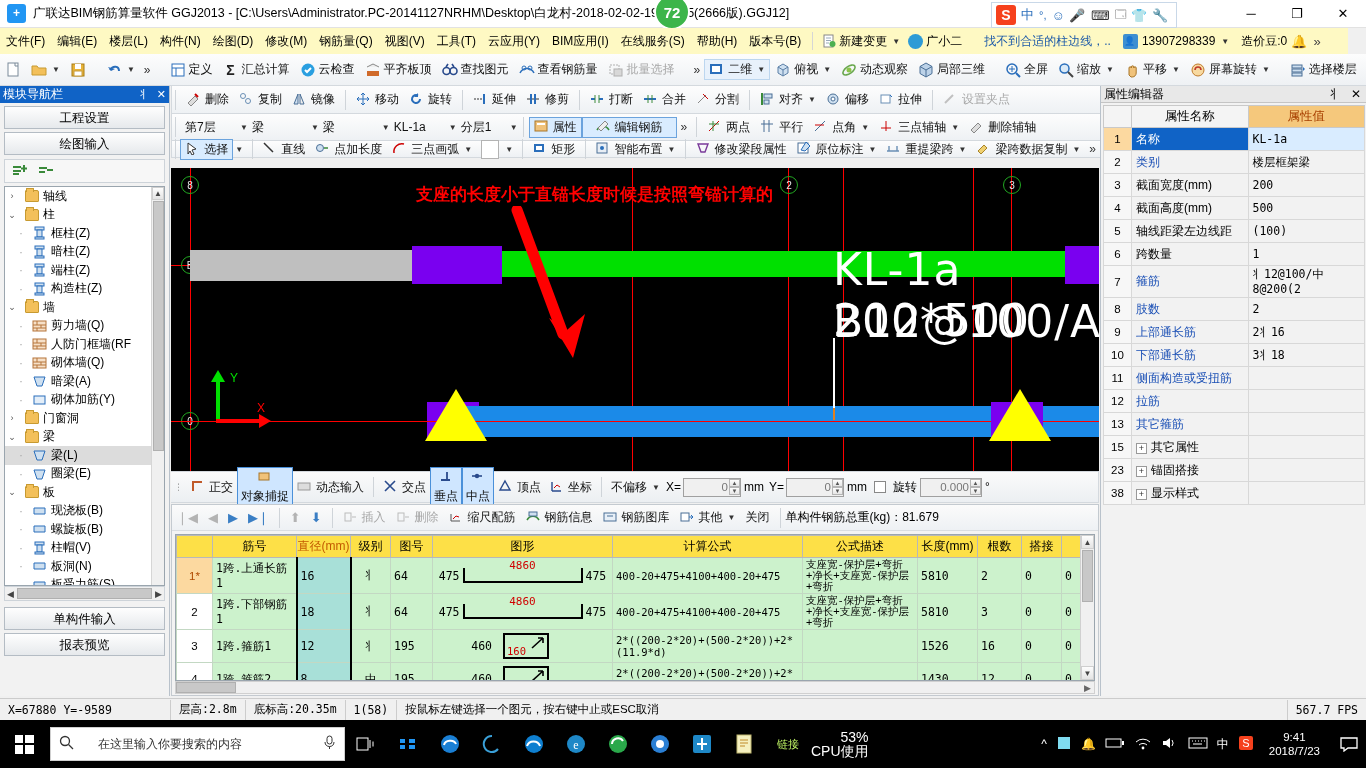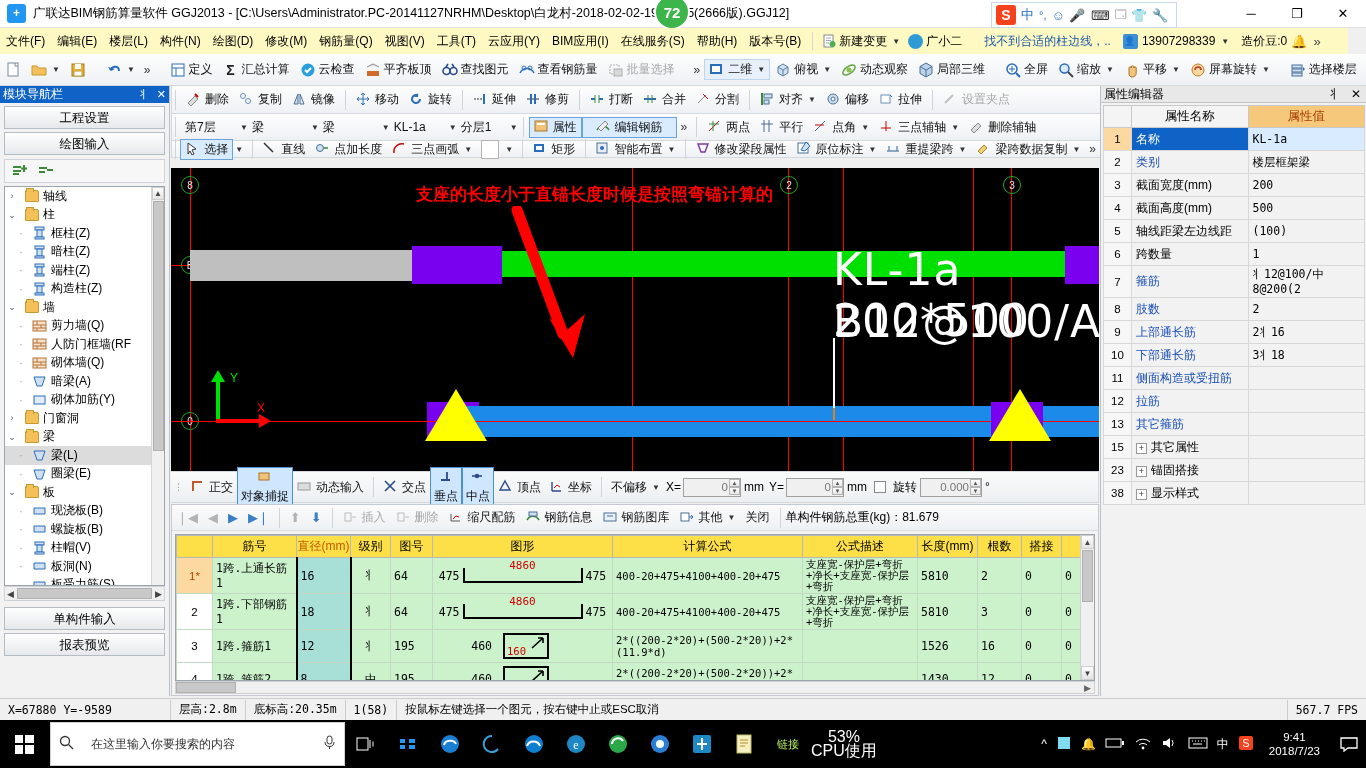--- a/index.html
+++ b/index.html
@@ -217,26 +217,26 @@
 
   
   .taskbar{
     position:absolute; left:0; top:720px; width:1366px; height:48px; background:#000000;
     display:flex; align-items:center;
   }
   .start{ width:48px;height:48px;display:flex;align-items:center;justify-content:center;}
   .winlogo{ width:19px;height:19px;display:grid;grid-template-columns:1fr 1fr;grid-template-rows:1fr 1fr;gap:2px;}
   .winlogo i{ background:#ffffff; display:block;}
   .searchbox{
-    width:295px;height:44px;background:#ffffff;border:1px solid #cfcfcf; margin-left:2px;
-    display:flex;align-items:center; gap:17px; padding:0 8px; font-size:12px; color:#333;font-family:Liberation Mono, monospace;
+    width:295px;height:34px;background:#ffffff;border:1px solid #cfcfcf; margin-left:2px;
+    display:flex;align-items:center; gap:24px; padding:0 8px; font-size:12px; color:#333;font-family:Liberation Mono, monospace;
   }
   .tb-app{ width:42px;height:48px;display:flex;align-items:center;justify-content:center;}
   .tray{ margin-left:auto; display:flex;align-items:center;gap:9px;padding-right:6px;color:#fff;font-size:12px;}
-  .cpu{ color:#fff;font-size:16px;text-align:center;line-height:14px;}
+  .cpu{ color:#fff;font-size:14px;text-align:right;line-height:14px;}
   .clock{ color:#fff;font-size:11.5px;text-align:center;line-height:14px;padding:0 6px;}
   .notif{ width:34px;height:48px;display:flex;align-items:center;justify-content:center;}
 </style>
 </head>
 <body>
 
 <div class="app">
 
   <div class="titlebar">
     <div class="tb-ico">+</div>

